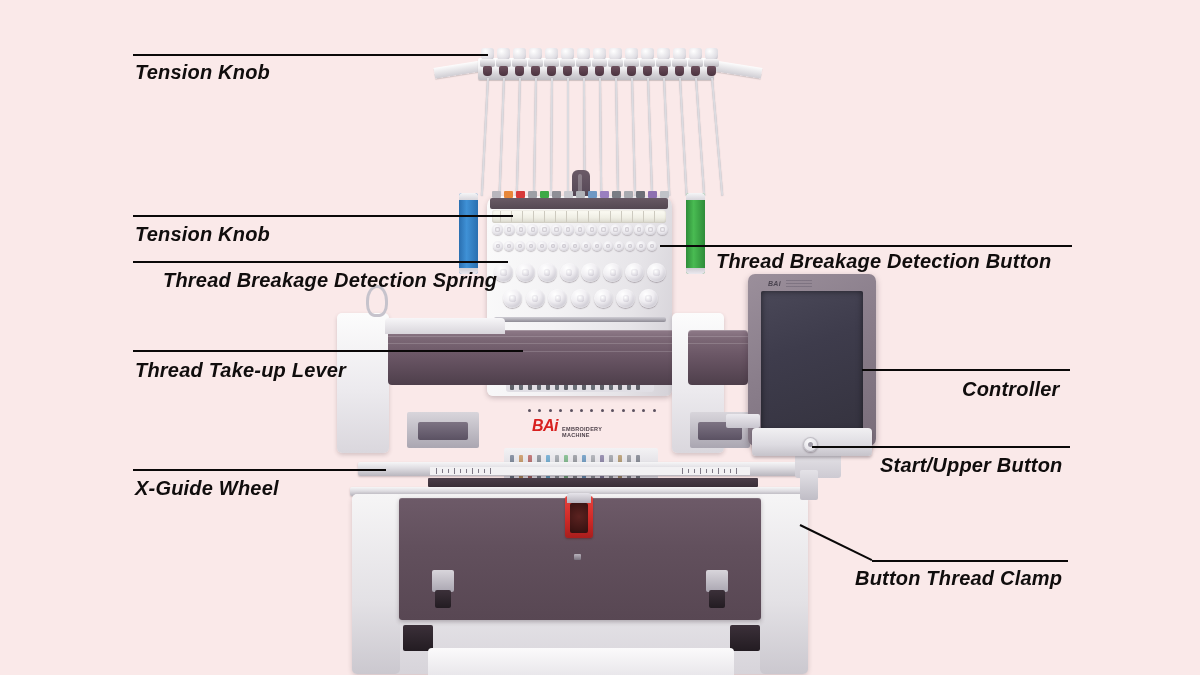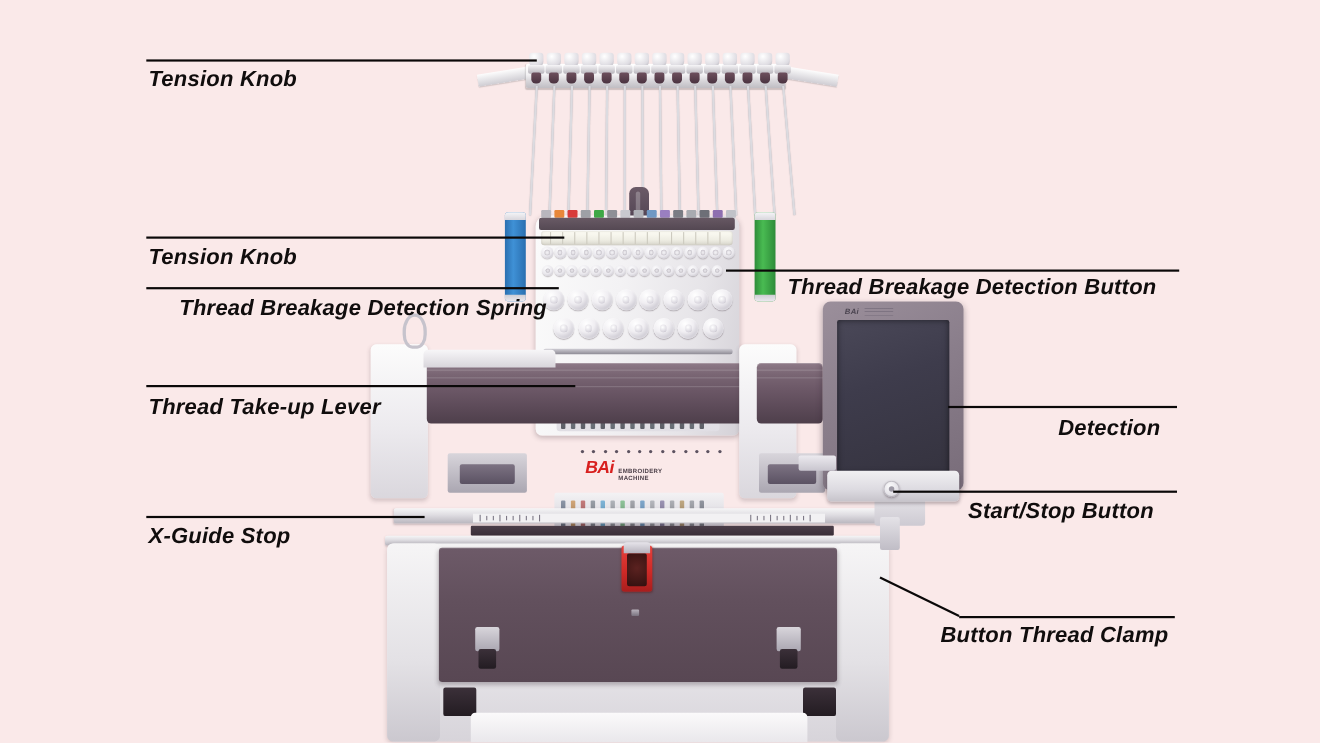--- a/index.html
+++ b/index.html
@@ -609,36 +609,36 @@
     <div class="lbl" style="left:135px;top:270px;margin-left:28px;">Thread Breakage Detection Spring</div>
   </div>
 
   <div class="callout">
     <div class="leader" style="left:133px;top:350px;width:390px;"></div>
     <div class="lbl" style="left:135px;top:360px;">Thread Take-up Lever</div>
   </div>
 
   <div class="callout">
     <div class="leader" style="left:133px;top:469px;width:253px;"></div>
-    <div class="lbl" style="left:135px;top:478px;">X-Guide Stop</div>
+    <div class="lbl" style="left:135px;top:478px;">X-Guide Wheel</div>
   </div>
 
   <div class="callout">
     <div class="leader" style="left:660px;top:245px;width:412px;"></div>
     <div class="lbl" style="left:716px;top:251px;">Thread Breakage Detection Button</div>
   </div>
 
   <div class="callout">
     <div class="leader" style="left:862px;top:369px;width:208px;"></div>
-    <div class="lbl" style="left:962px;top:379px;">Detection</div>
+    <div class="lbl" style="left:962px;top:379px;">Controller</div>
   </div>
 
   <div class="callout">
     <div class="leader" style="left:812px;top:446px;width:258px;"></div>
-    <div class="lbl" style="left:880px;top:455px;">Start/Stop Button</div>
+    <div class="lbl" style="left:880px;top:455px;">Start/Upper Button</div>
   </div>
 
   <div class="callout">
     <div class="leader" style="left:800px;top:524px;width:80px;transform:rotate(26deg);"></div>
     <div class="leader" style="left:872px;top:560px;width:196px;"></div>
     <div class="lbl" style="left:855px;top:568px;">Button Thread Clamp</div>
   </div>
 
 </div>
 

